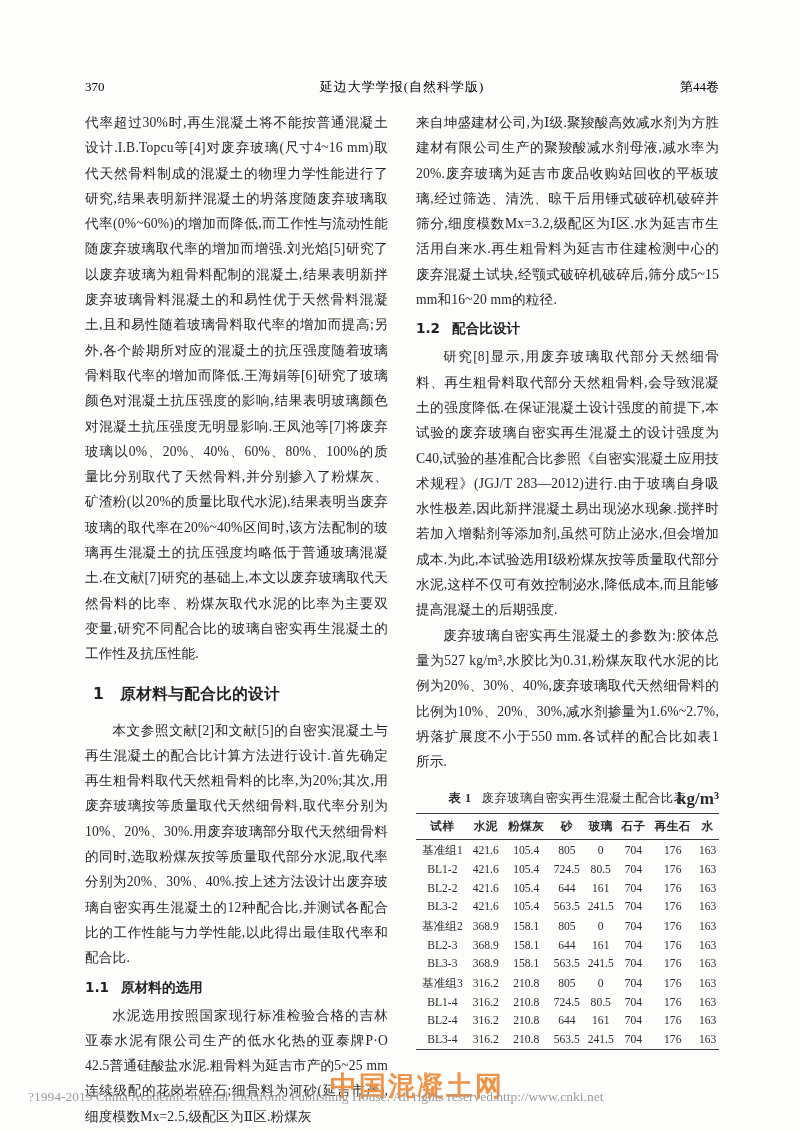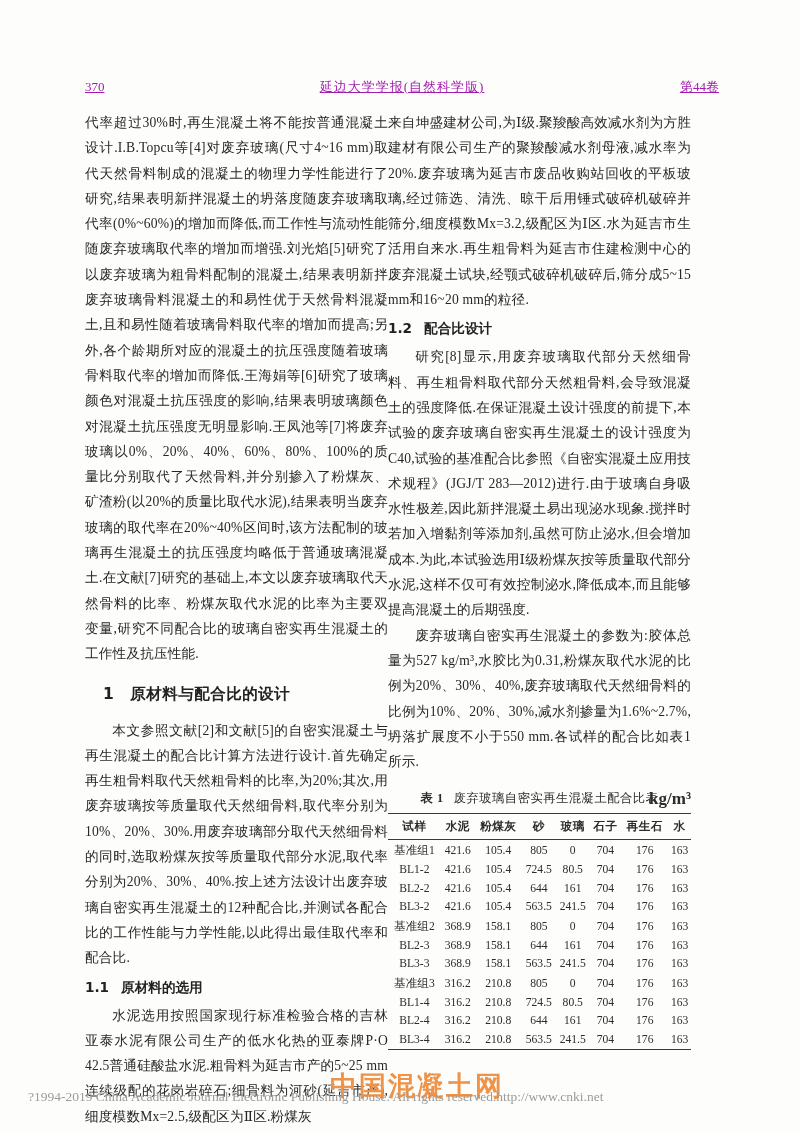--- a/index.html
+++ b/index.html
@@ -20,50 +20,50 @@
   }
   
   .page-header {
     position: absolute;
     top: 78px;
     left: 85px;
     width: 634px;
     display: flex;
     align-items: baseline;
     font-size: 13px;
-    color: #a21caf;
-    text-decoration: underline;
+    color: #000000;
   }
   .page-header .page-num { width: 90px; }
   .page-header .journal  { flex: 1; text-align: center; letter-spacing: 1px; }
   .page-header .volume   { width: 90px; text-align: right; }
 
   
   .content {
     position: absolute;
     top: 110px;
     left: 85px;
     width: 634px;
     display: flex;
+    gap: 28px;
   }
   .col { width: 303px; }
 
   .body-text {
     margin: 0;
     font-size: 13.6px;
     line-height: 25.3px;
     text-align: justify;
     text-justify: inter-ideograph;
     letter-spacing: 0.2px;
     color: #262626;
   }
   .indent { text-indent: 2em; }
 
   .sec-heading {
-    margin: 17px 0 13px 18px;
+    margin: 17px 0 13px 8px;
     font-family: "DejaVu Sans", "Liberation Sans", sans-serif;
     font-size: 15.5px;
     font-weight: 700;
     color: #222;
     letter-spacing: 0.5px;
   }
   .sec-heading .sec-num { margin-right: 16px; font-weight: 700; }
 
   .subsec-heading {
     margin: 4px 0 3px 0;

